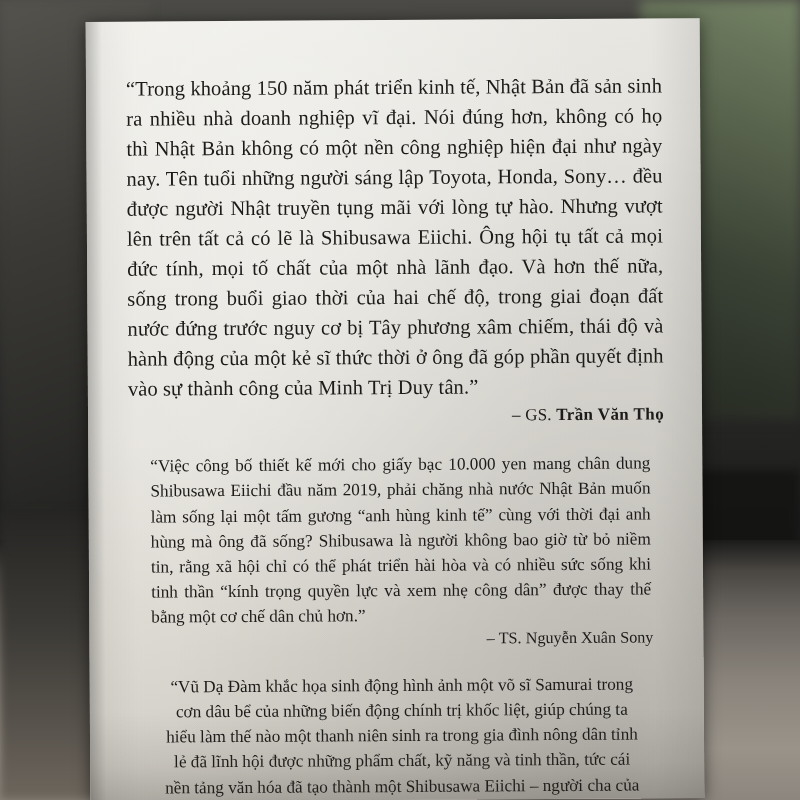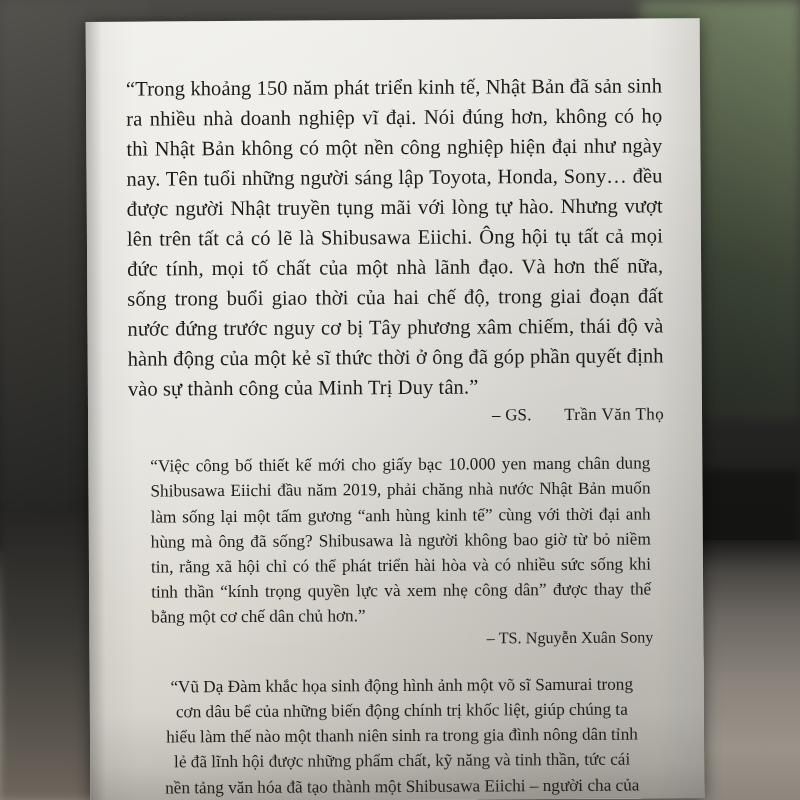--- a/index.html
+++ b/index.html
@@ -109,23 +109,22 @@
   }
 
   .attrib {
     text-align: right;
     font-size: 17px;
     margin-top: 4px;
     letter-spacing: .2px;
   }
   .attrib .dash { font-size: 17px; }
   .attrib .name {
-    font-weight: normal;
+    font-weight: bold;
     letter-spacing: .4px;
-    margin-left: 28px;
   }
 
   .q2, .q3 {
     font-size: 17.2px;
     line-height: 1.46;
     text-align: justify;
     text-align-last: left;
     padding: 0 14px 0 22px;
   }
   .q2 { margin-top: 26px; }

